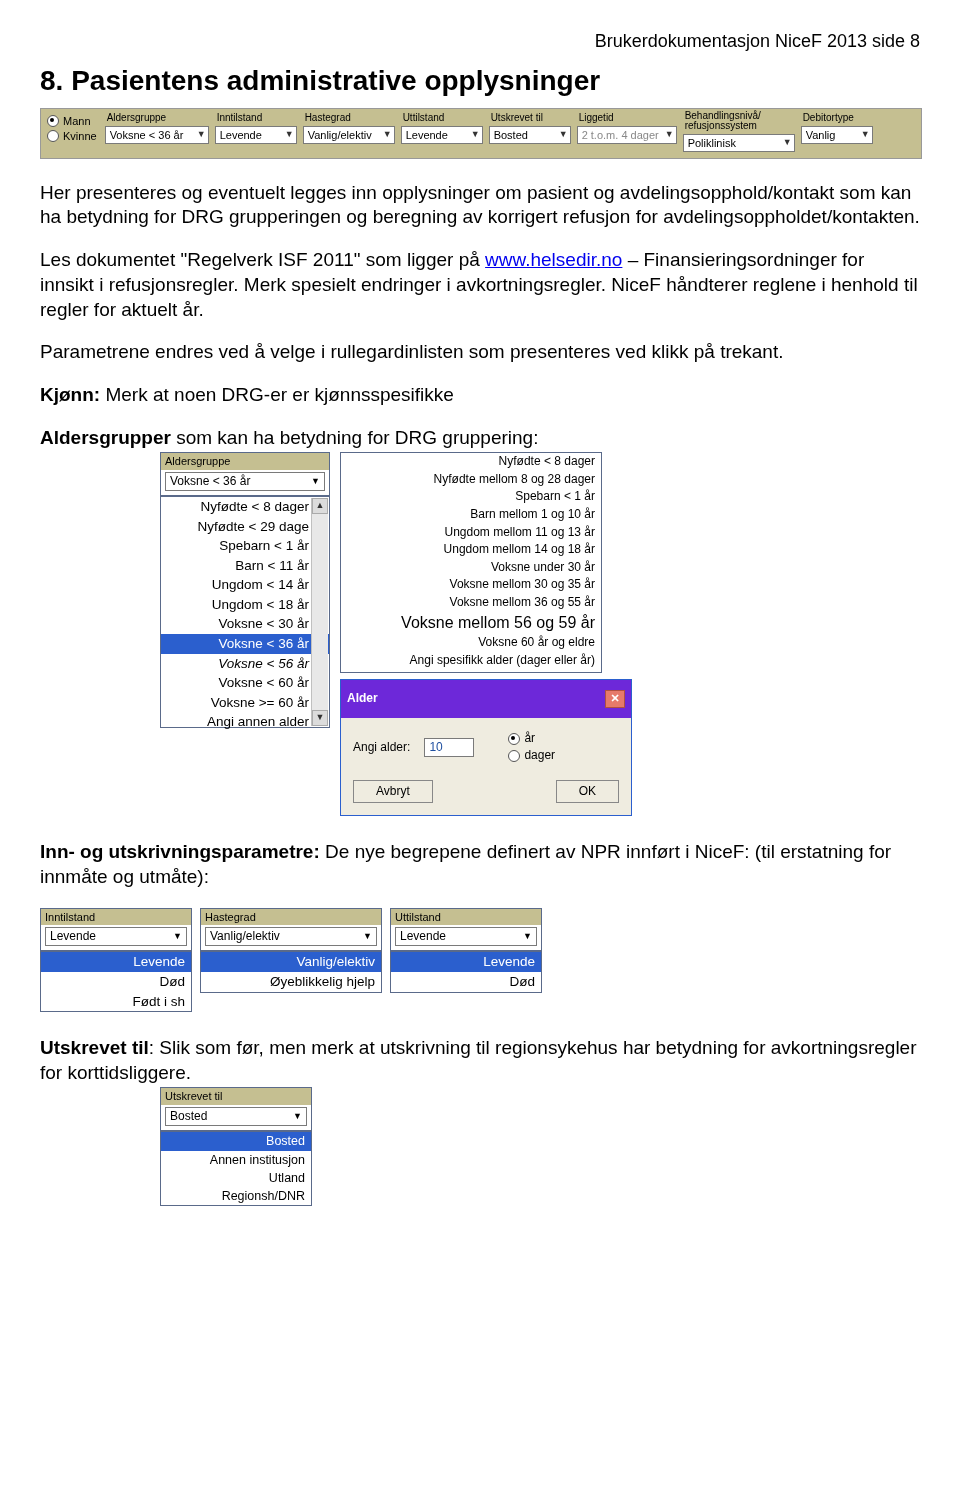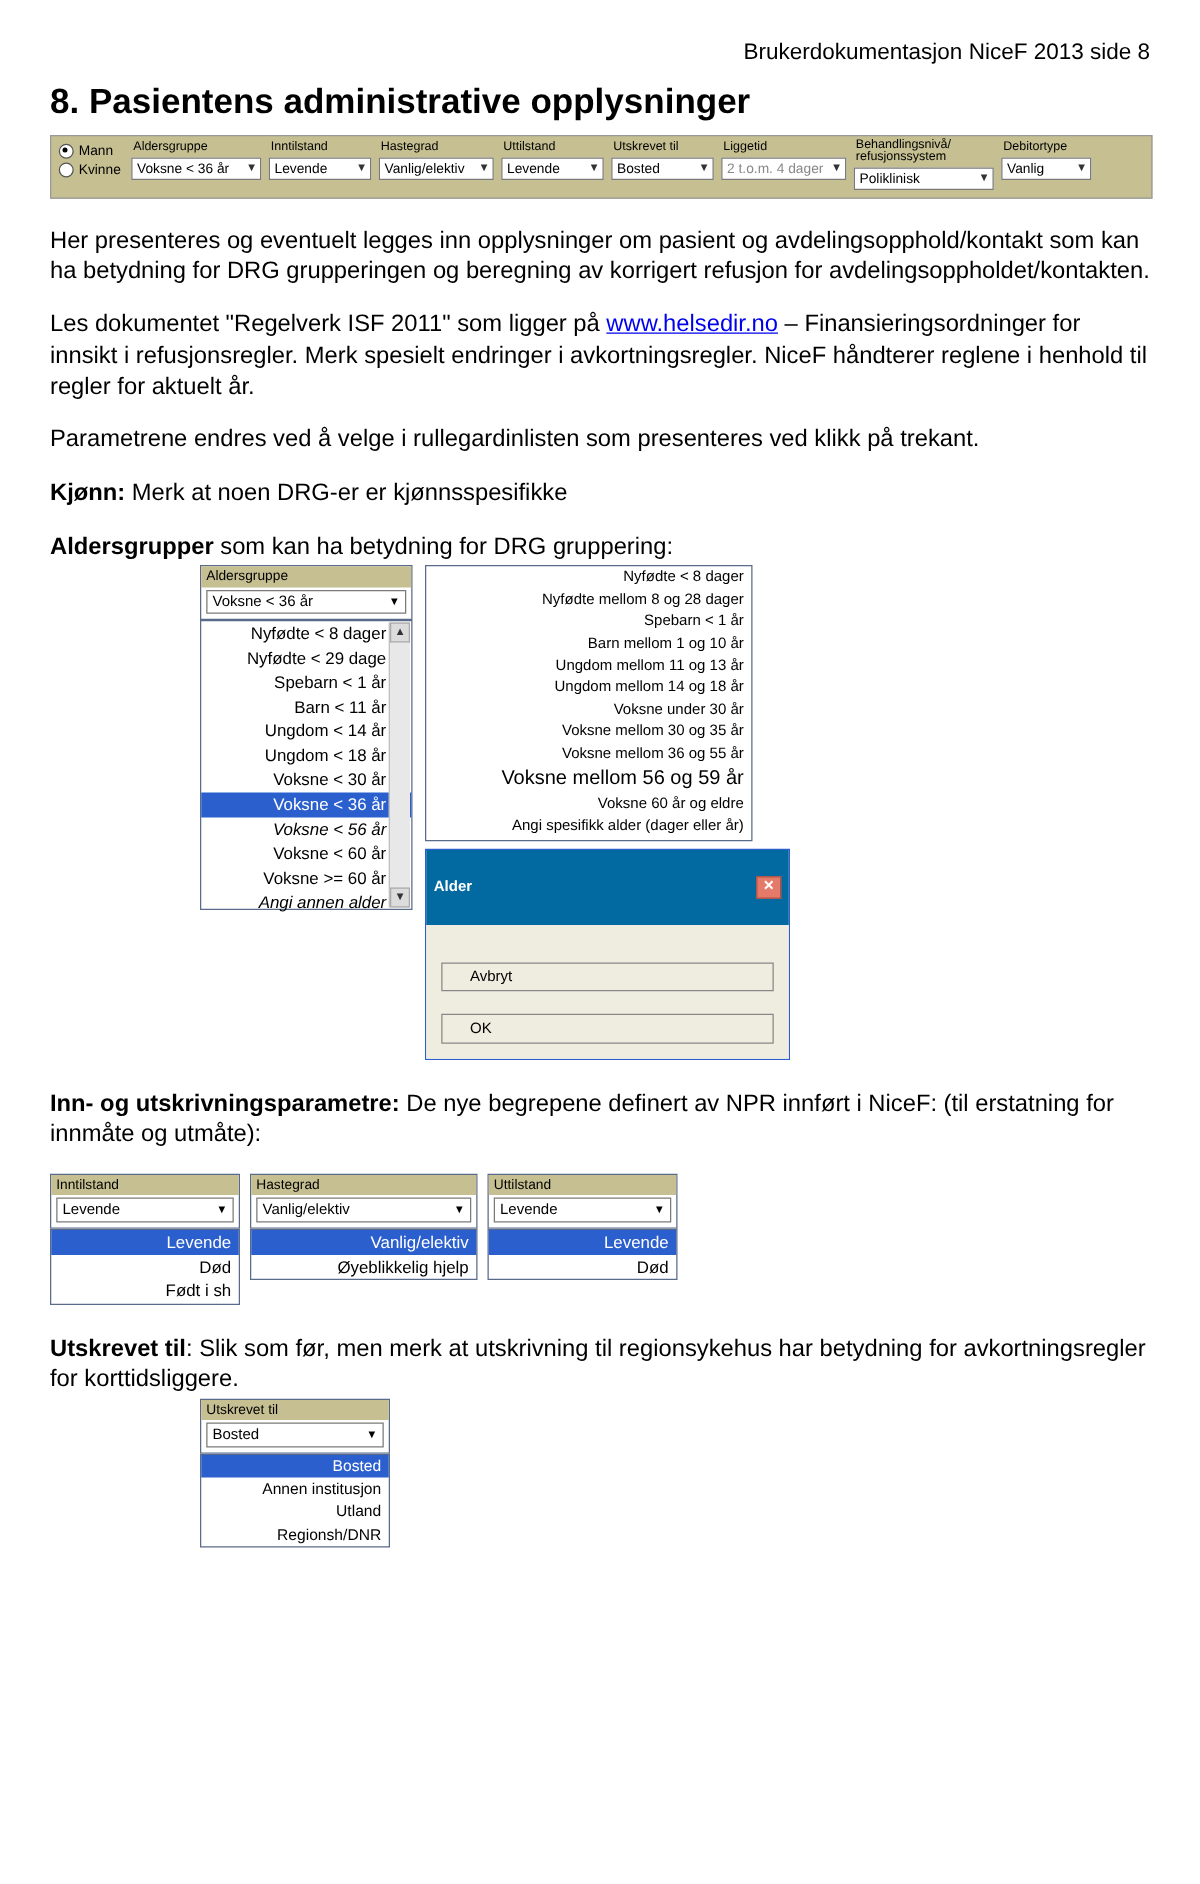--- a/index.html
+++ b/index.html
@@ -143,23 +143,23 @@
   .age-col-right { display: flex; flex-direction: column; gap: 6px; }
   .age-col-right .ui-list { width: 260px; padding-bottom: 2px;}
 
   .dialog {
     border: 1px solid #2b5fce;
     width: 290px;
     font-family: Tahoma, Arial, sans-serif;
     font-size: 12px;
   }
   .dialog .dlg-title {
-    background: #0369a1;
+    background: #6d28d9;
     color: #fff;
-    padding: 21px 6px;
+    padding: 10px 6px;
     display: flex;
     justify-content: space-between;
     align-items: center;
     font-weight: bold;
     font-size: 12px;
   }
   .dialog .dlg-title .x {
     background: #e67a6a;
     color: #fff;
     width: 18px; height: 16px;
@@ -173,21 +173,21 @@
   }
   .dlg-row1 { display: flex; align-items: center; gap: 14px; }
   .dlg-input {
     border: 1px solid #7a7a7a;
     background: #fff;
     padding: 1px 4px;
     width: 40px;
     color: #2050a0;
   }
   .dlg-radios { display: flex; flex-direction: column; gap: 2px; margin-left: 20px;}
-  .dlg-buttons { display: flex; justify-content: space-between; gap: 18px; margin-top: 16px; flex-direction: column;}
+  .dlg-buttons { display: flex; justify-content: space-between; gap: 18px; margin-top: 16px;}
   .dlg-btn {
     border: 1px solid #888;
     background: #efece0;
     padding: 3px 22px;
     font-size: 12px;
   }
 
   .three-boxes { display: flex; gap: 10px; margin-bottom: 24px; }
   .three-boxes .col { width: 150px; }
   .three-boxes .ui-box { width: 150px; }
@@ -306,21 +306,21 @@
         <div class="row" style="padding-right: 20px;">Nyfødte &lt; 29 dage</div>
         <div class="row" style="padding-right: 20px;">Spebarn &lt; 1 år</div>
         <div class="row" style="padding-right: 20px;">Barn &lt; 11 år</div>
         <div class="row" style="padding-right: 20px;">Ungdom &lt; 14 år</div>
         <div class="row" style="padding-right: 20px;">Ungdom &lt; 18 år</div>
         <div class="row" style="padding-right: 20px;">Voksne &lt; 30 år</div>
         <div class="row sel" style="padding-right: 20px;">Voksne &lt; 36 år</div>
         <div class="row" style="padding-right: 20px; font-style: italic;">Voksne &lt; 56 år</div>
         <div class="row" style="padding-right: 20px;">Voksne &lt; 60 år</div>
         <div class="row" style="padding-right: 20px;">Voksne &gt;= 60 år</div>
-        <div class="row" style="padding-right: 20px; font-style: italic;">Angi annen alder</div>
+        <div class="row" style="padding-right: 20px;">Angi annen alder</div>
         <div class="scroll">
         <div class="arr" style="top:0">▲</div>
         <div class="arr down">▼</div>
       </div>
     </div>
   </div>
   <div class="age-col-right">
     <div class="ui-list" id="age-right">
         <div class="row" style="font-size: 12px;">Nyfødte           &lt;   8 dager</div>
         <div class="row" style="font-size: 12px;">Nyfødte mellom 8 og 28 dager</div>
@@ -334,20 +334,34 @@
         <div class="row" style="font-size: 16px; margin-left: 24px;">Voksne mellom 56 og 59 år</div>
         <div class="row" style="font-size: 12px;">Voksne 60 år og eldre</div>
         <div class="row" style="font-size: 12px;">Angi spesifikk alder (dager eller år)</div>
       </div>
     <div class="dialog">
       <div class="dlg-title">
         <span>Alder</span>
         <span class="x">✕</span>
       </div>
       <div class="dlg-body">
+        <div class="dlg-row1">
+          <span>Angi alder:</span>
+          <span class="dlg-input">10</span>
+          <div class="dlg-radios">
+            <div class="radio-row">
+              <span class="radio-dot checked"></span>
+              <span>år</span>
+            </div>
+            <div class="radio-row">
+              <span class="radio-dot"></span>
+              <span>dager</span>
+            </div>
+          </div>
+        </div>
         <div class="dlg-buttons">
           <div class="dlg-btn">Avbryt</div>
           <div class="dlg-btn">OK</div>
         </div>
       </div>
     </div>
   </div>
 </div>
 
 <p>

